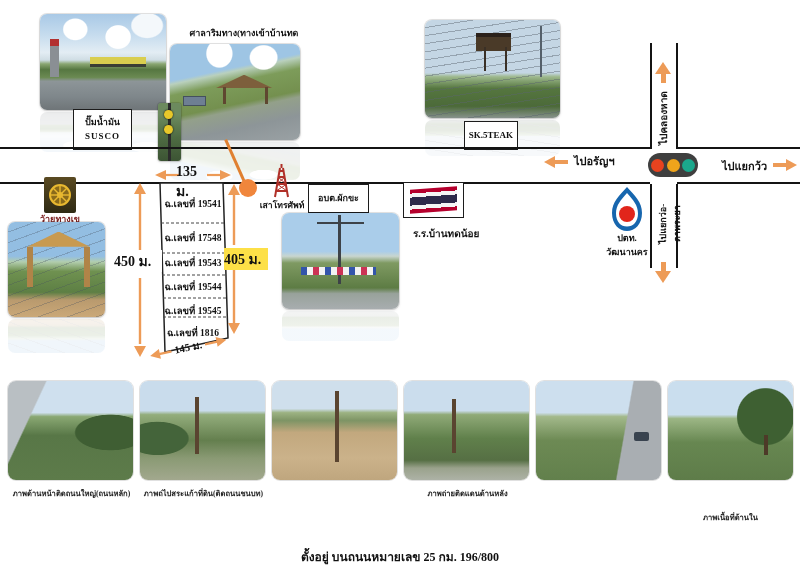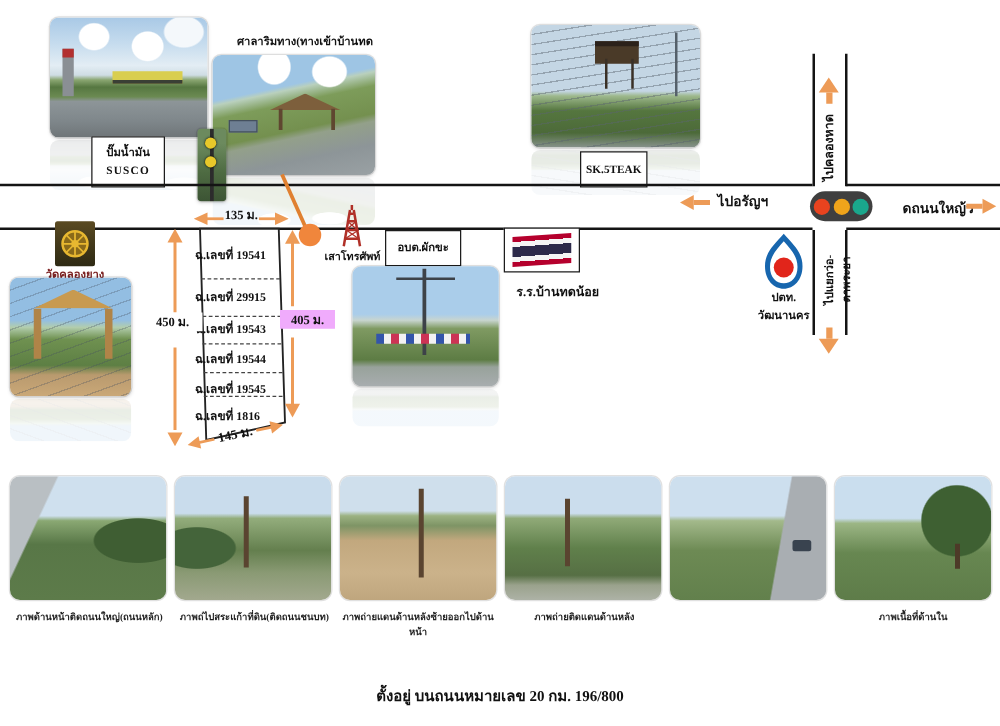--- a/index.html
+++ b/index.html
@@ -111,23 +111,23 @@
   .tlight{position:absolute;left:648px;top:153px;width:50px;height:24px;background:#3f3f3f;
     border-radius:12px;display:flex;align-items:center;justify-content:space-evenly;}
   .tlight i{display:block;width:13px;height:13px;border-radius:50%;}
   .l-red{background:#E8431F;} .l-amber{background:#EFA41B;} .l-green{background:#1AA78C;}
   
   .pin{position:absolute;left:239px;top:179px;width:18px;height:18px;border-radius:50%;
     background:#F0863C;}
   .connector{position:absolute;left:227px;top:139px;width:50px;height:3px;background:#E08030;
     transform:rotate(66deg);transform-origin:0 0;}
   
-  .plot-lbl{position:absolute;left:156px;width:74px;
+  .plot-lbl{position:absolute;left:156px;width:74px;text-align:center;
     font-weight:bold;font-size:9.5px;}
-  .dim-lbl{position:absolute;font-weight:bold;font-size:10px;text-align:center;}
+  .dim-lbl{position:absolute;font-weight:bold;font-size:14px;text-align:left;}
   .dim145{position:absolute;left:150px;top:347px;width:88px;display:flex;align-items:center;
     gap:3px;transform:rotate(-12deg);transform-origin:0 50%;}
   .dim145 span{font-weight:bold;font-size:10.5px;white-space:nowrap;}
   
   .flagbox{position:absolute;left:403px;top:182px;width:59px;height:34px;background:#fff;
     border:1.6px solid #1c1c1c;display:flex;align-items:center;justify-content:center;}
   .flag{width:47px;height:24px;transform:skewY(-4deg);
     background:linear-gradient(180deg,#B5002D 0 16.7%,#f5f5f5 16.7% 33.3%,
       #2D2A4A 33.3% 66.7%,#f5f5f5 66.7% 83.3%,#B5002D 83.3% 100%);}
   
@@ -195,21 +195,21 @@
     <div class="stem-v"></div>
       <div class="tri-down"></div>
   </div>
 
   <div class="arr" style="left:544px;top:156px;">
     <div class="tri-left"></div>
       <div class="stem-h"></div>
   </div>
   <div class="tlabel" style="left:574px;top:152px;font-size:11px;">ไปอรัญฯ</div>
 
-  <div class="tlabel" style="left:722px;top:157px;font-size:11px;">ดถนนใหญ้ว</div>
+  <div class="tlabel" style="left:722px;top:157px;font-size:11px;">ไปแยกว้ว</div>
   <div class="arr" style="left:773px;top:159px;">
     <div class="stem-h"></div>
       <div class="tri-right"></div>
   </div>
 
   <div class="tlight">
     <i class="l-red"></i>
     <i class="l-amber"></i>
     <i class="l-green"></i>
   </div>
@@ -221,38 +221,38 @@
       <circle cx="13" cy="13" r="10" fill="#8a6a1a" stroke="#E8B830" stroke-width="2"></circle>
       <g stroke="#E8B830" stroke-width="1.4">
         <line x1="13" y1="3" x2="13" y2="23"></line>
           <line x1="3" y1="13" x2="23" y2="13"></line>
         <line x1="6" y1="6" x2="20" y2="20"></line>
           <line x1="20" y1="6" x2="6" y2="20"></line>
       </g>
       <circle cx="13" cy="13" r="3" fill="#E8B830"></circle>
     </svg>
   </div>
-  <div class="tlabel" style="left:25px;top:212px;width:70px;text-align:center;font-size:9px;color:#7B2020;">วัดคลองยาง</div>
+  <div class="tlabel" style="left:25px;top:212px;width:70px;text-align:center;font-size:9px;color:#7B2020;">วัายทางเข</div>
   <div class="photo bg-temple" style="left:8px;top:222px;width:97px;height:95px;">
     <div class="gate"></div>
   </div>
   <div class="photo refl bg-temple" style="left:8px;top:319px;width:97px;height:34px;"></div>
 
   <svg class="abs" style="left:155px;top:180px;" width="82" height="178" viewBox="0 0 82 178">
     <polygon points="5,3 68,3 73,158 10,172" fill="#ffffff" stroke="#222" stroke-width="1.5"></polygon>
     <g stroke="#444" stroke-width="1" stroke-dasharray="3,2">
       <line x1="6" y1="43" x2="70" y2="43"></line>
       <line x1="7" y1="73" x2="70" y2="73"></line>
       <line x1="7" y1="95" x2="71" y2="95"></line>
       <line x1="8" y1="118" x2="71" y2="118"></line>
       <line x1="8" y1="137" x2="72" y2="137"></line>
     </g>
   </svg>
   <div class="plot-lbl" style="top:196px;">ฉ.เลขที่ 19541</div>
-  <div class="plot-lbl" style="top:230px;">ฉ.เลขที่ 29915</div>
+  <div class="plot-lbl" style="top:230px;">ฉ.เลขที่ 17548</div>
   <div class="plot-lbl" style="top:255px;">ฉ.เลขที่ 19543</div>
   <div class="plot-lbl" style="top:279px;">ฉ.เลขที่ 19544</div>
   <div class="plot-lbl" style="top:303px;">ฉ.เลขที่ 19545</div>
   <div class="plot-lbl" style="top:325px;">ฉ.เลขที่ 1816</div>
 
   <svg class="abs" style="left:155px;top:169px;" width="24" height="12" viewBox="0 0 24 12">
     <polygon points="0,6 11,1 11,11" fill="#ED9B57"></polygon>
       <rect x="9" y="4.9" width="15" height="2.2" fill="#ED9B57"></rect>
   </svg>
   <div class="dim-lbl" style="left:176px;top:164px;width:34px;">135 ม.</div>
@@ -268,21 +268,21 @@
     <polygon points="8,174 2,163 14,163" fill="#ED9B57"></polygon>
   </svg>
   <div class="dim-lbl" style="left:114px;top:250px;width:48px;background:#fff;">450 ม.</div>
 
   <svg class="abs" style="left:226px;top:184px;" width="16" height="152" viewBox="0 0 16 152">
     <polygon points="8,0 2,11 14,11" fill="#ED9B57"></polygon>
     <rect x="6.8" y="9" width="2.4" height="52" fill="#ED9B57"></rect>
     <rect x="6.8" y="86" width="2.4" height="56" fill="#ED9B57"></rect>
     <polygon points="8,150 2,139 14,139" fill="#ED9B57"></polygon>
   </svg>
-  <div class="dim-lbl" style="left:224px;top:248px;width:44px;background:#f0abfc;">405 ม.</div>
+  <div class="dim-lbl" style="left:224px;top:248px;width:44px;background:#fde047;">405 ม.</div>
 
   <div class="dim145">
     <svg width="22" height="12" viewBox="0 0 22 12">
       <polygon points="0,6 10,1 10,11" fill="#ED9B57"></polygon>
         <rect x="8" y="4.9" width="14" height="2.2" fill="#ED9B57"></rect>
     </svg>
     <span>145 ม.</span>
     <svg width="22" height="12" viewBox="0 0 22 12">
       <rect x="0" y="4.9" width="14" height="2.2" fill="#ED9B57"></rect>
         <polygon points="22,6 12,1 12,11" fill="#ED9B57"></polygon>
@@ -346,19 +346,18 @@
   </div>
   <div class="gphoto p5" style="left:536px;">
     <div class="gp-car"></div>
   </div>
   <div class="gphoto p6" style="left:668px;">
     <div class="gp-trunk"></div>
   </div>
 
   <div class="caption" style="left:5px;">ภาพด้านหน้าติดถนนใหญ่(ถนนหลัก)</div>
   <div class="caption" style="left:137px;">ภาพถ่ไปสระแก้าที่ดิน(ติดถนนชนบท)</div>
-  <div class="caption" style="left:268px;">ภาพถ่ายแดนด้านหลังซ้ายออกไปด้านหน้า</div>
   <div class="caption" style="left:401px;">ภาพถ่ายติดแดนด้านหลัง</div>
-  <div class="caption" style="left:664px;">ภาพเนื้อที่ด้านใน</div>
-
-  <div class="footer" style="top:547px;font-size:12px;">ตั้งอยู่ บนถนนหมายเลข 20 กม. 196/800</div>
+  <div class="caption" style="left:664px;margin-top:24px;">ภาพเนื้อที่ด้านใน</div>
+
+  <div class="footer" style="top:547px;font-size:12px;">ตั้งอยู่ บนถนนหมายเลข 25 กม. 196/800</div>
 
 </div>
 
 </body></html>

